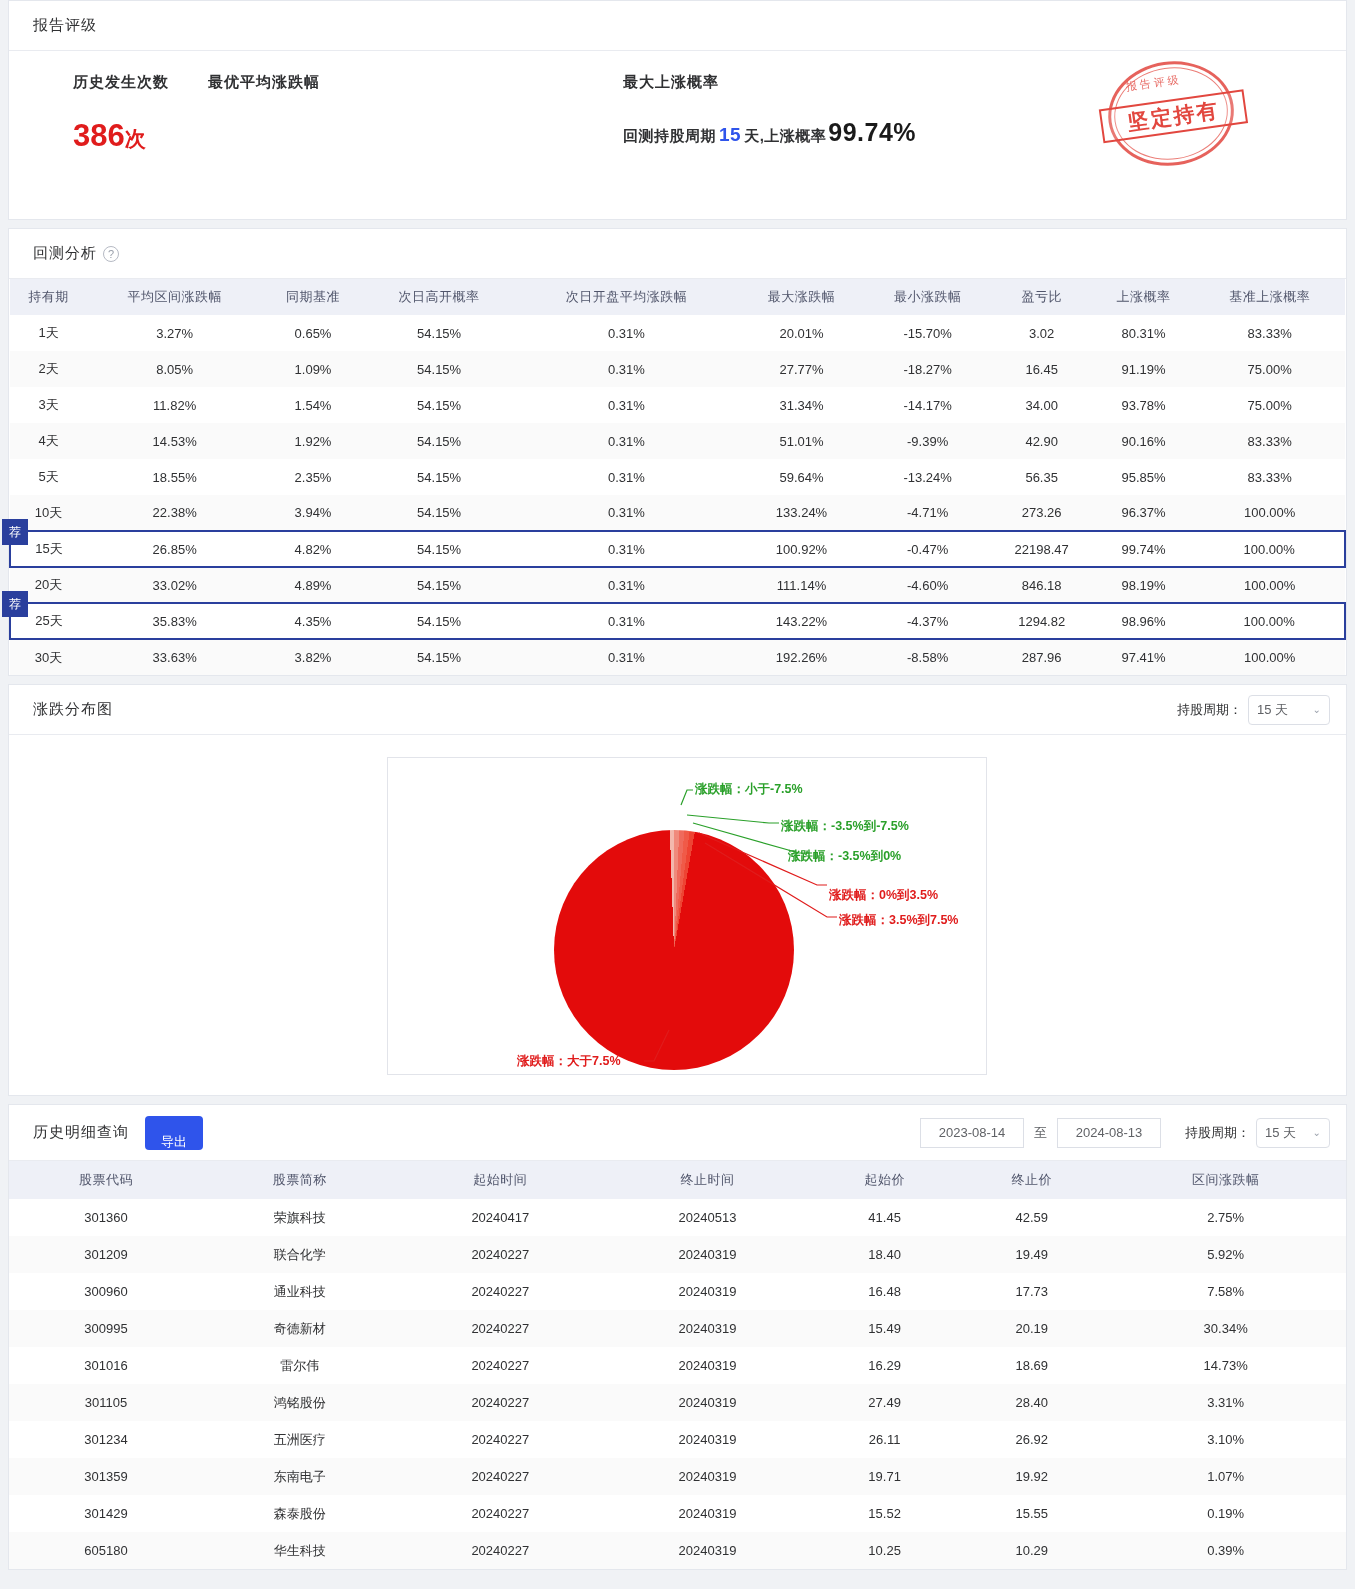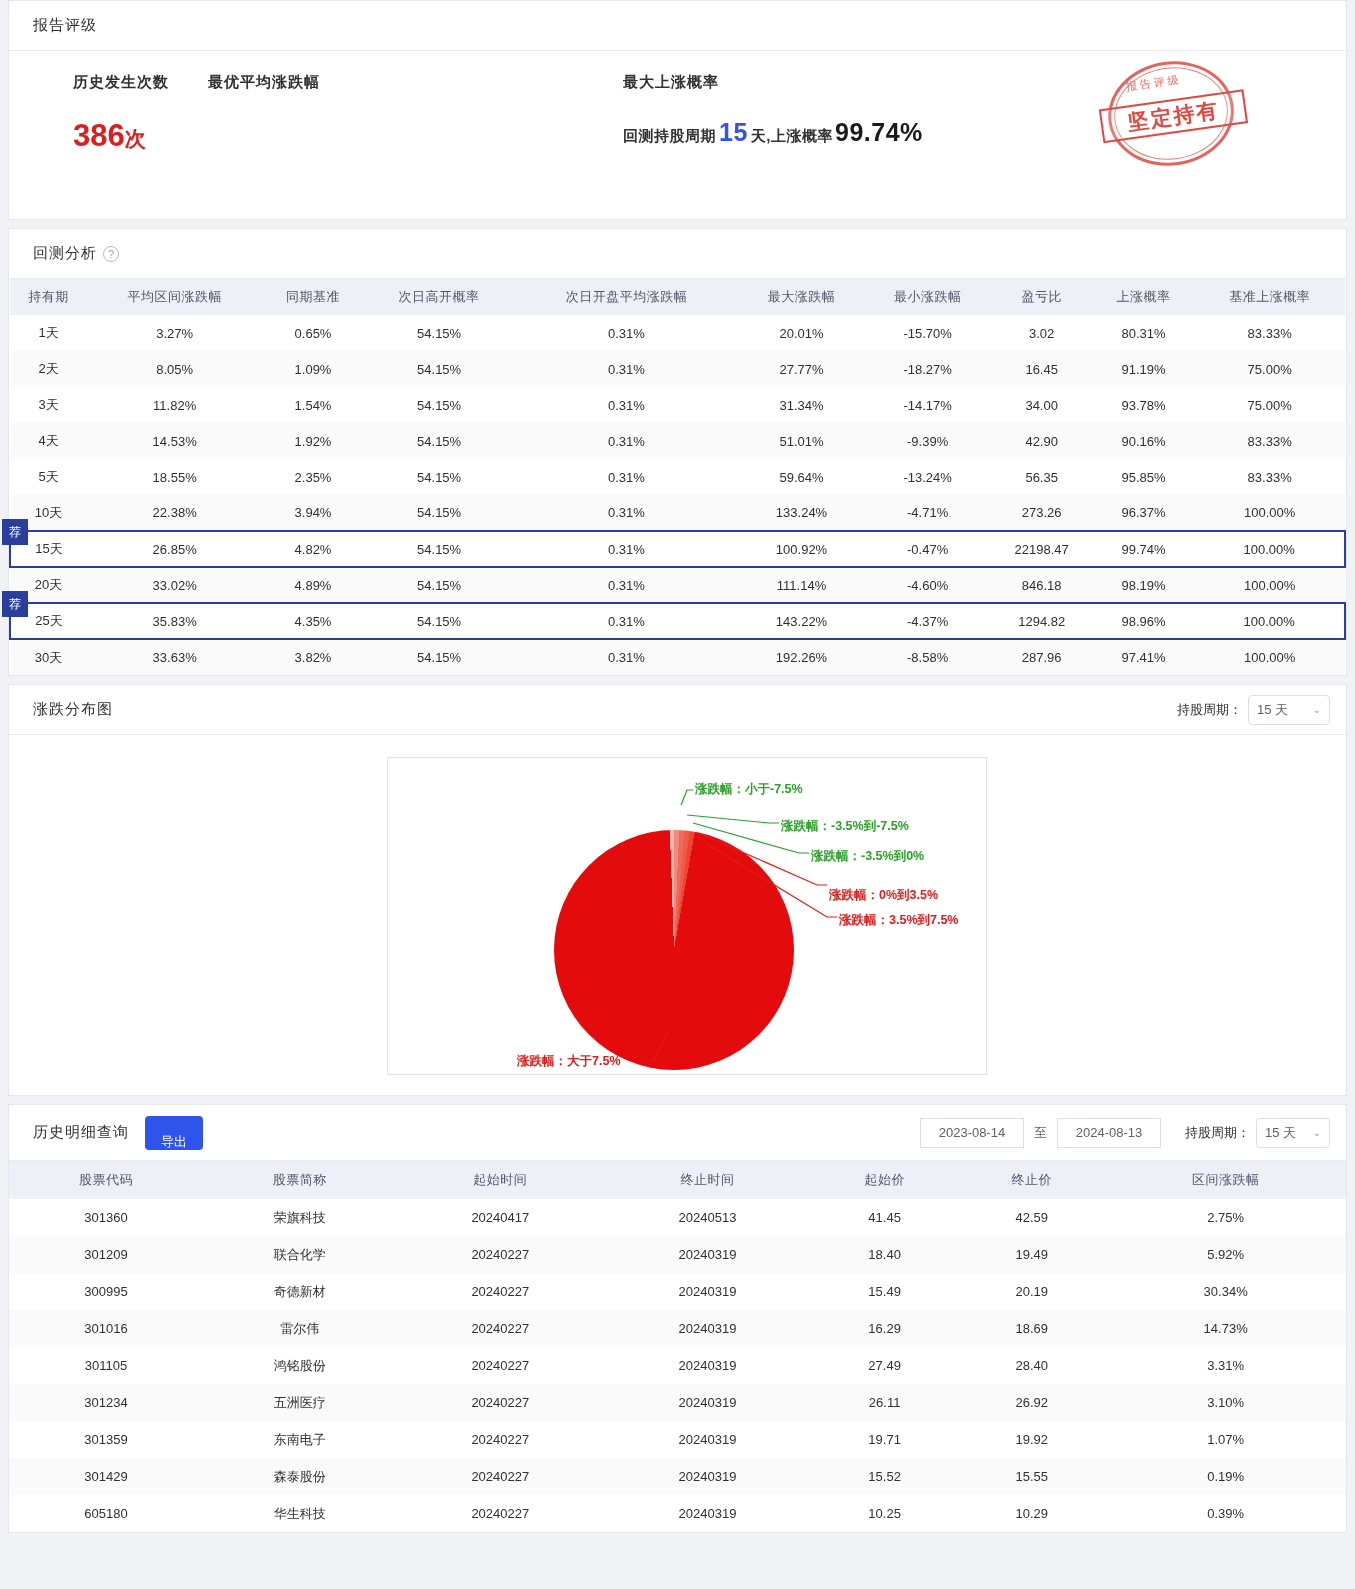--- a/index.html
+++ b/index.html
@@ -54,21 +54,21 @@
   .big-red .unit { font-size: 21px; font-weight: bold; }
   .line-txt {
     font-size: 15px;
     color: #303133;
     font-weight: bold;
     letter-spacing: 0.5px;
     white-space: nowrap;
   }
   .num-blue {
     color: #2f54eb;
-    font-size: 25px;
+    font-size: 19px;
     font-weight: bold;
     padding: 0 3px;
   }
   .num-black {
     color: #1a1a1a;
     font-size: 25px;
     font-weight: bold;
     padding: 0 2px;
   }
   .stamp {
@@ -483,21 +483,21 @@
       <svg class="leaders">
         <path d="M672,790 L678,775 L684,775" stroke="#2aa02a" fill="none" stroke-width="1.2" transform="translate(0,-720)"></path>
         <path d="M678,800 L760,808 L770,808" stroke="#2aa02a" fill="none" stroke-width="1.2" transform="translate(0,-720)"></path>
         <path d="M684,808 L790,838 L800,838" stroke="#2aa02a" fill="none" stroke-width="1.2" transform="translate(0,-720)"></path>
         <path d="M690,818 L808,870 L818,870" stroke="#e01c1c" fill="none" stroke-width="1.2" transform="translate(0,-720)"></path>
         <path d="M696,828 L818,902 L828,902" stroke="#e01c1c" fill="none" stroke-width="1.2" transform="translate(0,-720)"></path>
         <path d="M660,1015 L645,1046 L635,1046" stroke="#e01c1c" fill="none" stroke-width="1.2" transform="translate(0,-720)"></path>
       </svg>
       <div class="lbl g" style="left:686px; top:46px;">涨跌幅：小于-7.5%</div>
       <div class="lbl g" style="left:772px; top:83px;">涨跌幅：-3.5%到-7.5%</div>
-      <div class="lbl g" style="left:802px; top:113px;">涨跌幅：-3.5%到0%</div>
+      <div class="lbl g" style="left:779px; top:113px;">涨跌幅：-3.5%到0%</div>
       <div class="lbl r" style="left:820px; top:152px;">涨跌幅：0%到3.5%</div>
       <div class="lbl r" style="left:830px; top:177px;">涨跌幅：3.5%到7.5%</div>
       <div class="lbl r" style="left:508px; top:318px;">涨跌幅：大于7.5%</div>
     </div>
   </div>
 
   <div class="card">
     <div class="hist-head">
       <span class="hist-title">历史明细查询</span>
       <button class="btn-export">导出</button>
@@ -538,20 +538,29 @@
           <tr>
             <td>301209</td>
             <td class="lnk">联合化学</td>
             <td>20240227</td>
             <td>20240319</td>
             <td>18.40</td>
             <td>19.49</td>
             <td class="pct-red">5.92%</td>
           </tr>
           <tr>
+            <td>300960</td>
+            <td class="lnk">通业科技</td>
+            <td>20240227</td>
+            <td>20240319</td>
+            <td>16.48</td>
+            <td>17.73</td>
+            <td class="pct-red">7.58%</td>
+          </tr>
+          <tr>
             <td>300995</td>
             <td class="lnk">奇德新材</td>
             <td>20240227</td>
             <td>20240319</td>
             <td>15.49</td>
             <td>20.19</td>
             <td class="pct-red">30.34%</td>
           </tr>
           <tr>
             <td>301016</td>

